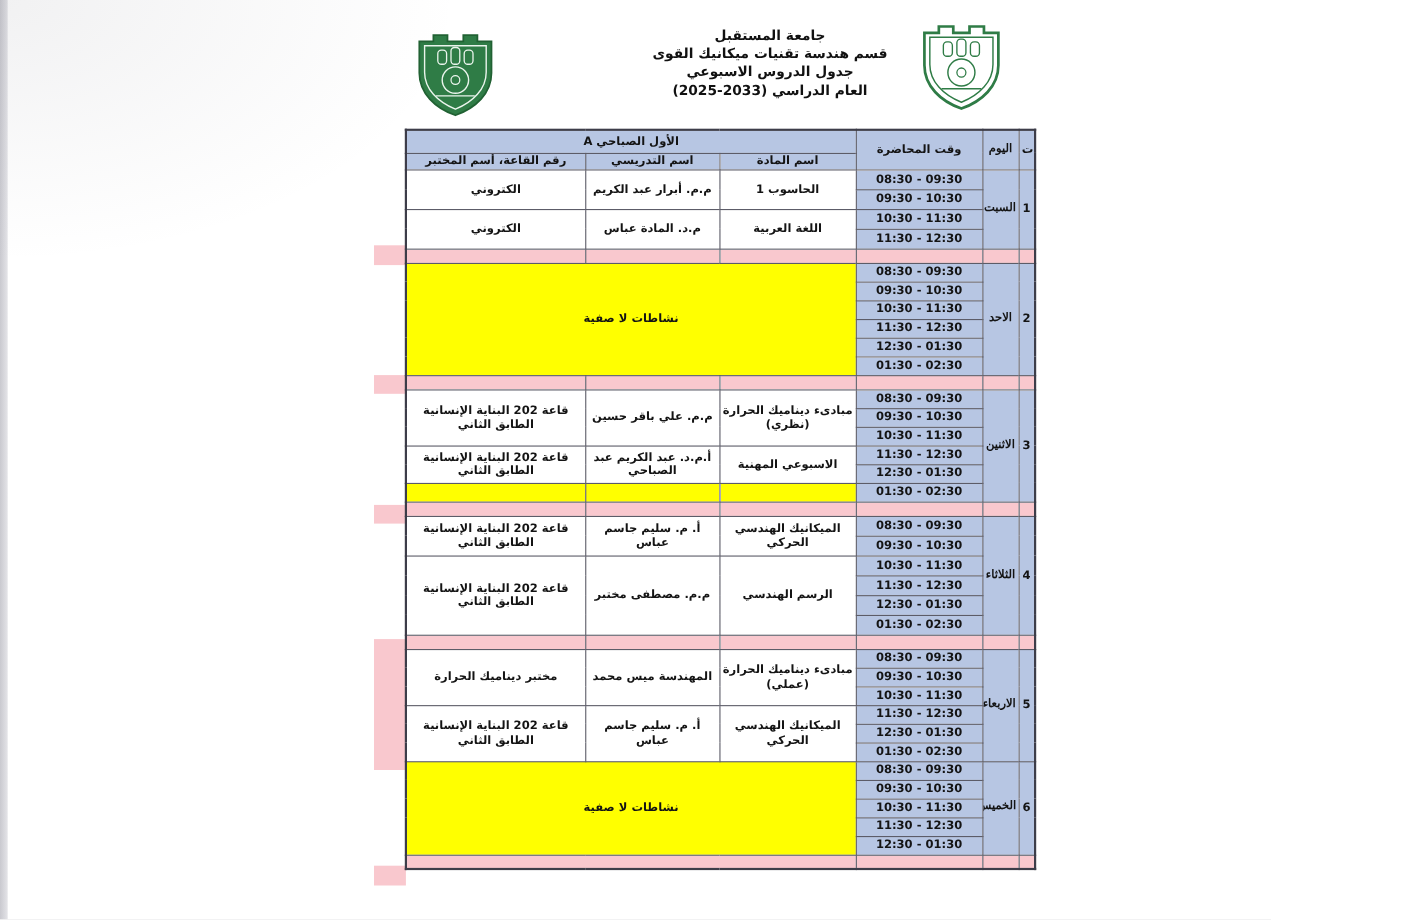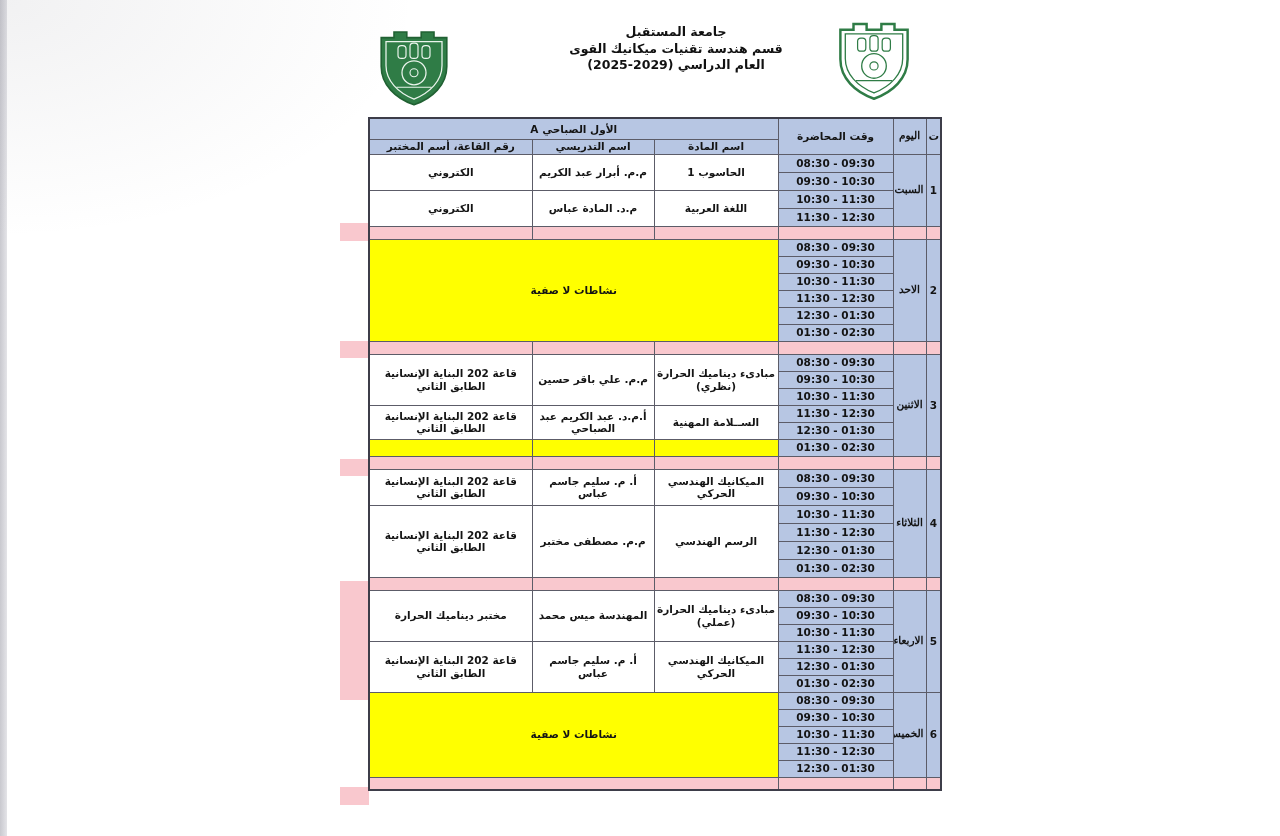--- a/index.html
+++ b/index.html
@@ -8,21 +8,21 @@
     position:relative; width:1280px; height:836px; margin:0 auto;
     background:#ffffff; overflow:hidden;
     font-family:"DejaVu Sans","Liberation Sans",sans-serif;
   }
   .edge-strip{ position:absolute; left:0; top:0; width:7px; height:836px;
     background:linear-gradient(90deg,#c9c9cf,#e4e4e8); }
   .corner-shade{ position:absolute; left:0; top:0; width:420px; height:240px;
     background:radial-gradient(ellipse at 0% 0%, rgba(120,120,130,0.10), rgba(255,255,255,0) 70%); }
 
   
-  .doc-header{ position:absolute; top:24px; left:516px; width:320px;
+  .doc-header{ position:absolute; top:24px; left:540px; width:320px;
     text-align:center; direction:rtl; color:#111; font-weight:bold;
     font-size:12.5px; line-height:16.5px; }
 
   
   .logo{ position:absolute; }
   .logo-left{ top:28px; left:372px; width:84px; height:80px; }
   .logo-right{ top:20px; left:828px; width:92px; height:82px; }
 
   
   table.sched{ position:absolute; top:117px; left:368px; width:572px;
@@ -80,21 +80,22 @@
     <rect x="45" y="19" width="10" height="19" rx="4" fill="none" stroke="#2f7c46" stroke-width="1.5"></rect>
     <rect x="60" y="22" width="10" height="16" rx="4" fill="none" stroke="#2f7c46" stroke-width="1.5"></rect>
     <circle cx="50" cy="56" r="15" fill="none" stroke="#2f7c46" stroke-width="1.6"></circle>
     <circle cx="50" cy="56" r="5" fill="none" stroke="#2f7c46" stroke-width="1.4"></circle>
     <path d="M28 74 H72" stroke="#2f7c46" stroke-width="1.4"></path>
   </svg>
 
   <div class="doc-header">
     <div>جامعة المستقبل</div>
     <div>قسم هندسة تقنيات ميكانيك القوى</div>
-    <div>العام الدراسي (2029-2025)</div>
+    <div>جدول الدروس الاسبوعي</div>
+    <div>العام الدراسي (2033-2025)</div>
   </div>
 
   <div class="tab tab1"></div>
   <div class="tab tab2"></div>
   <div class="tab tab3"></div>
   <div class="tab tab4"></div>
   <div class="tab tab5"></div>
 
   <table class="sched">
     <colgroup>
@@ -190,21 +191,21 @@
       <td class="white room" rowspan="3">قاعة 202 البناية الإنسانية الطابق الثاني</td>
     </tr>
     <tr class="t17">
           <td class="time">09:30 - 10:30</td>
         </tr>
     <tr class="t17">
           <td class="time">10:30 - 11:30</td>
         </tr>
     <tr class="t17">
       <td class="time">11:30 - 12:30</td>
-      <td class="white subject" rowspan="2">الســلامة المهنية</td>
+      <td class="white subject" rowspan="2">الاسبوعي المهنية</td>
       <td class="white teacher" rowspan="2">أ.م.د. عبد الكريم عبد الصباحي</td>
       <td class="white room" rowspan="2">قاعة 202 البناية الإنسانية الطابق الثاني</td>
     </tr>
     <tr class="t17">
           <td class="time">12:30 - 01:30</td>
         </tr>
     <tr class="t17">
       <td class="time">01:30 - 02:30</td>
       <td class="yellow"></td>
       <td class="yellow"></td>

